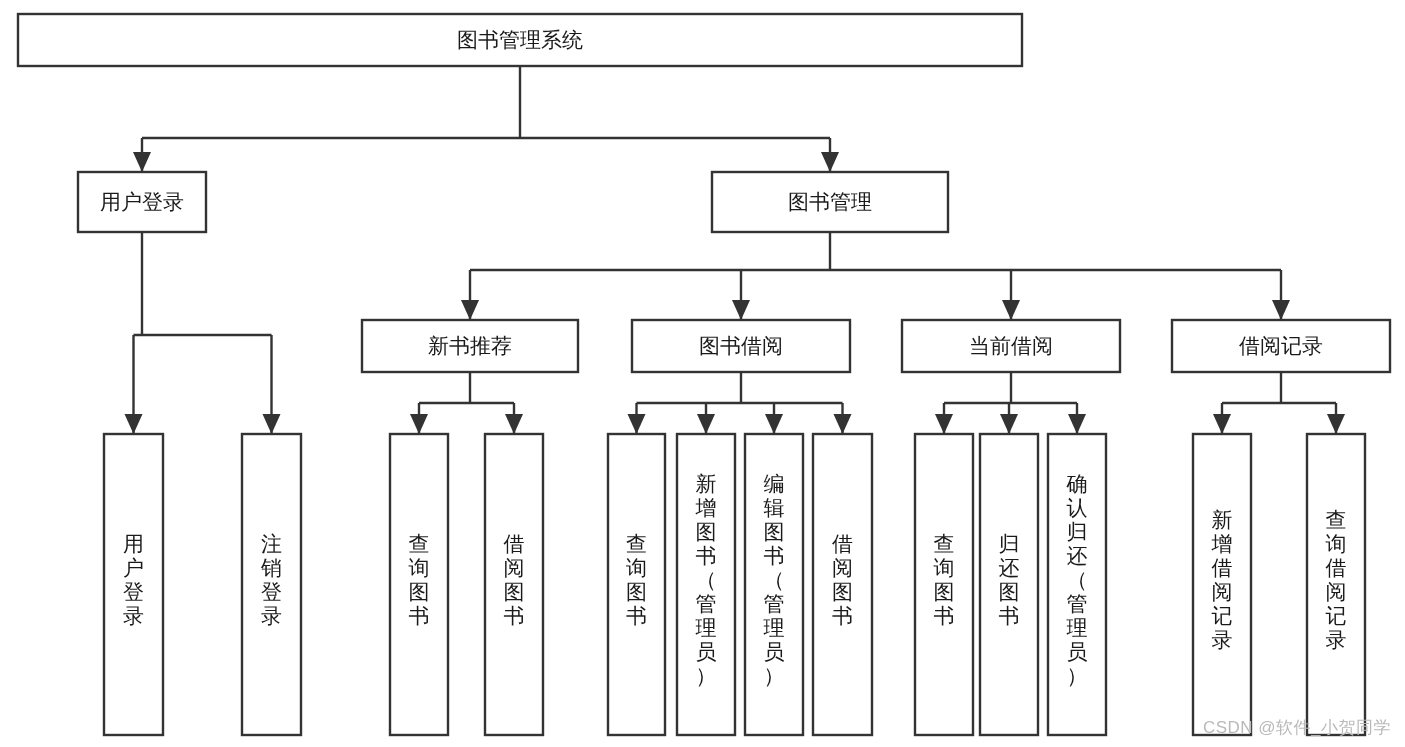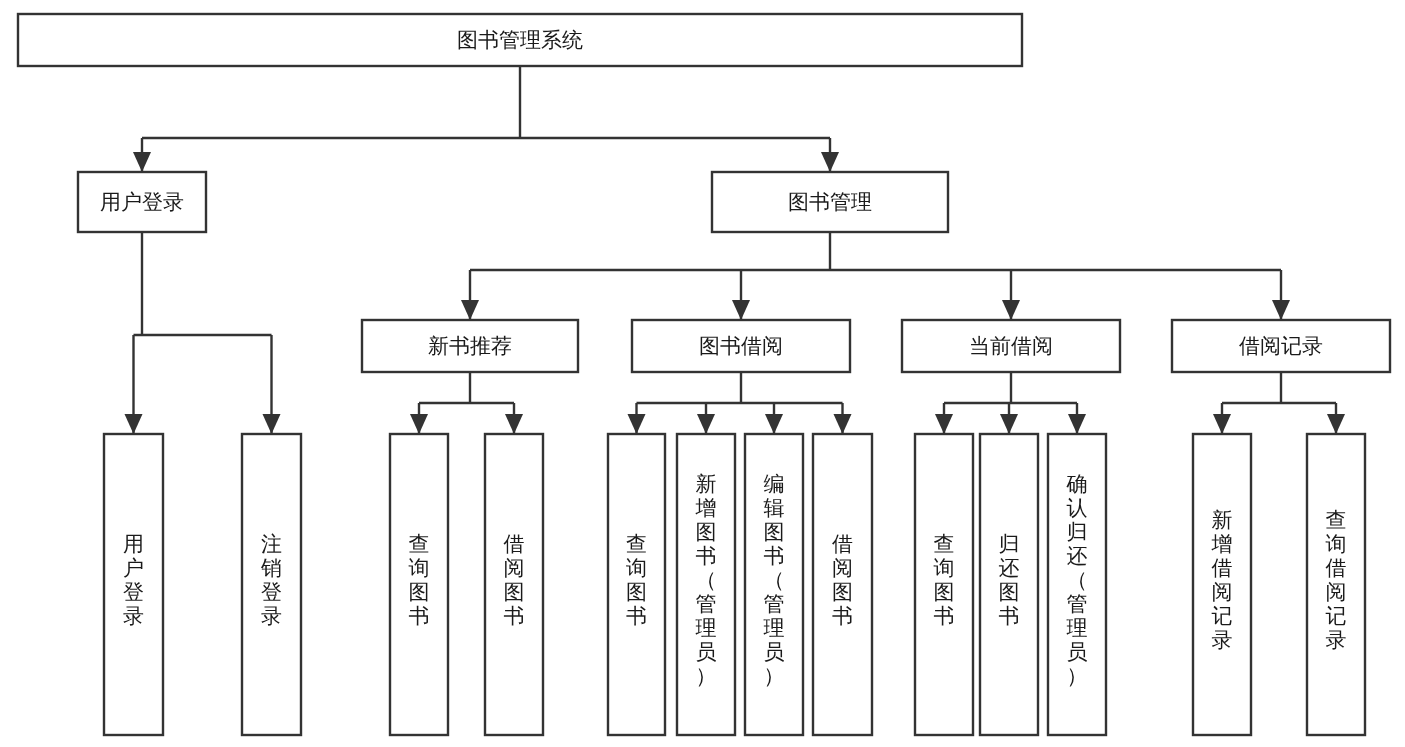--- a/index.html
+++ b/index.html
@@ -201,13 +201,14 @@
         <g>
           <rect x="1193" y="434" width="58" height="301" class="node-box"></rect>
           <text x="1222" class="node-label-vertical" y="526.5"><tspan x="1222" dy="0">新</tspan><tspan x="1222" dy="24">增</tspan><tspan x="1222" dy="24">借</tspan><tspan x="1222" dy="24">阅</tspan><tspan x="1222" dy="24">记</tspan><tspan x="1222" dy="24">录</tspan></text>
         </g>
         <g>
           <rect x="1307" y="434" width="58" height="301" class="node-box"></rect>
           <text x="1336" class="node-label-vertical" y="526.5"><tspan x="1336" dy="0">查</tspan><tspan x="1336" dy="24">询</tspan><tspan x="1336" dy="24">借</tspan><tspan x="1336" dy="24">阅</tspan><tspan x="1336" dy="24">记</tspan><tspan x="1336" dy="24">录</tspan></text>
         </g>
       </g>
   </svg>
+  <div class="watermark">CSDN @软件_小贺同学</div>
 </div>
 
 </body></html>

